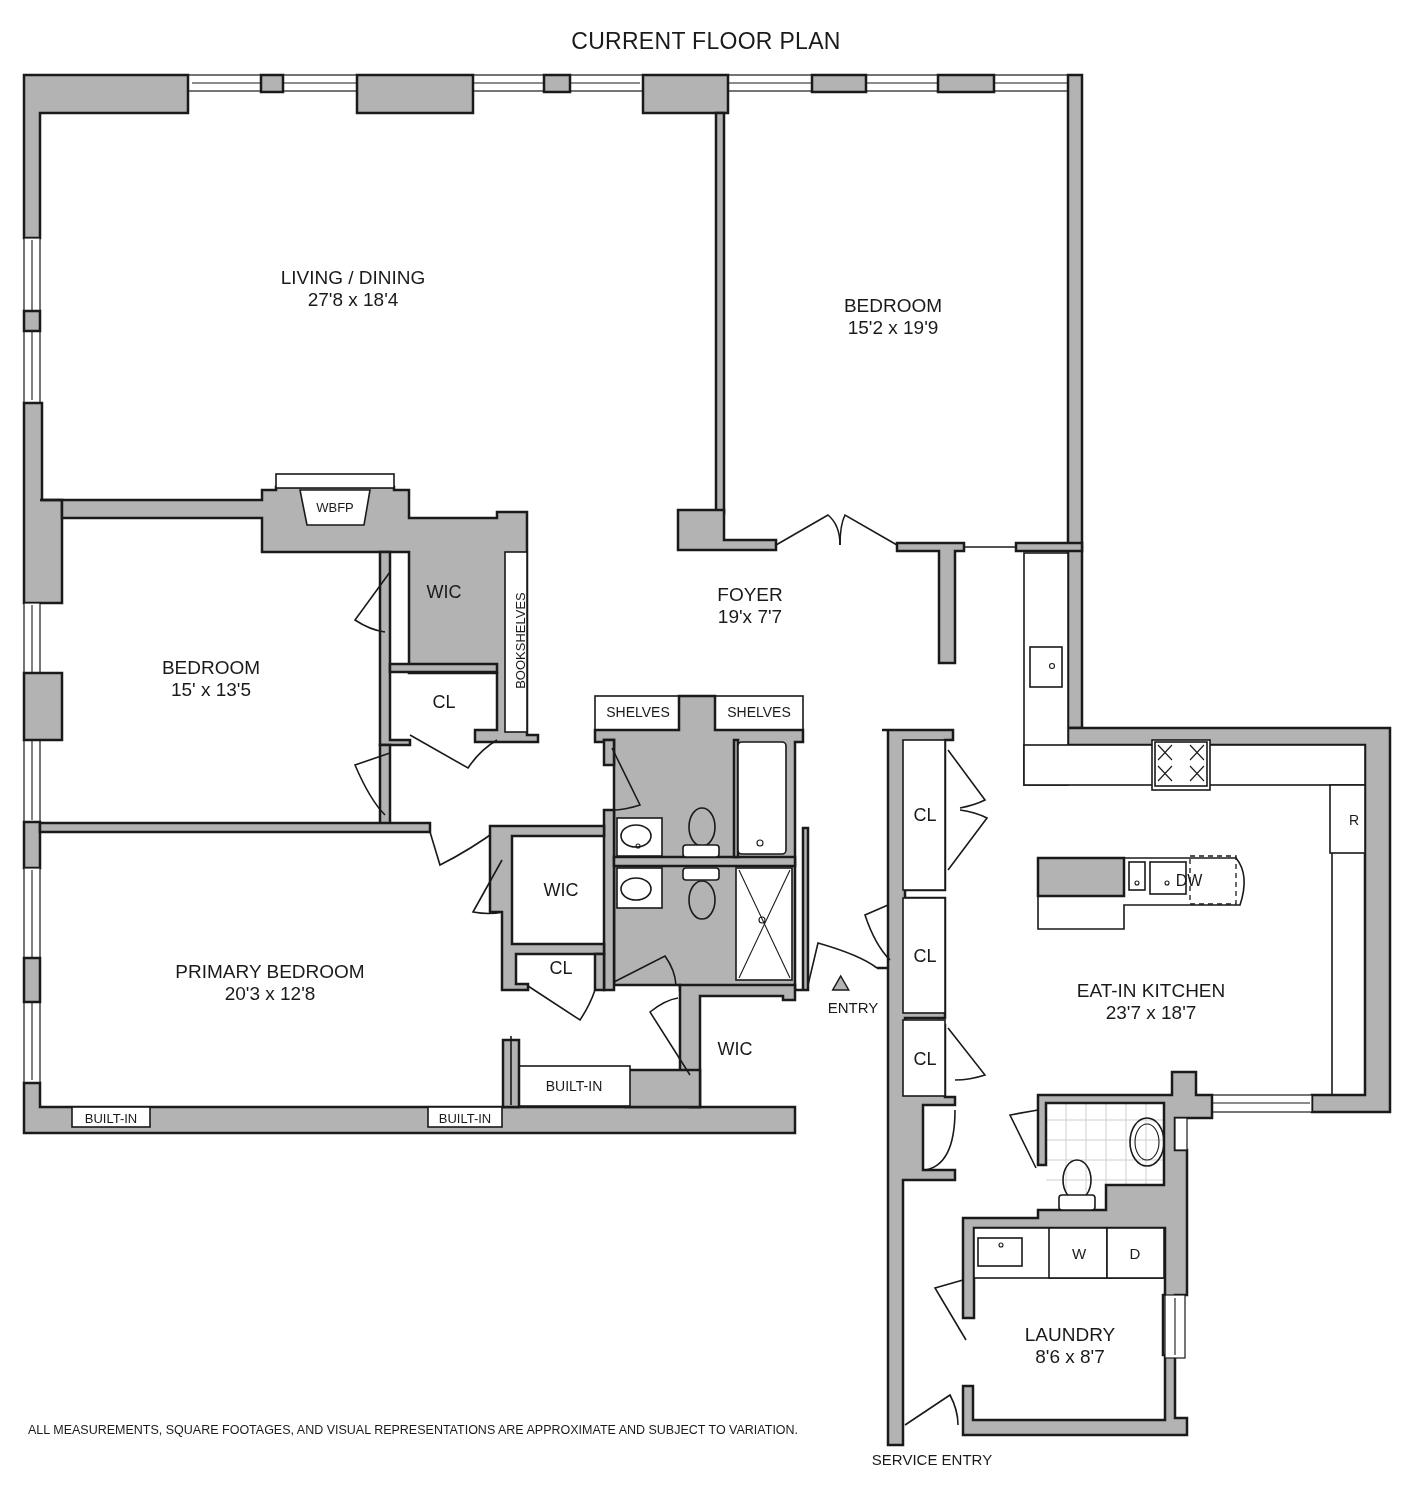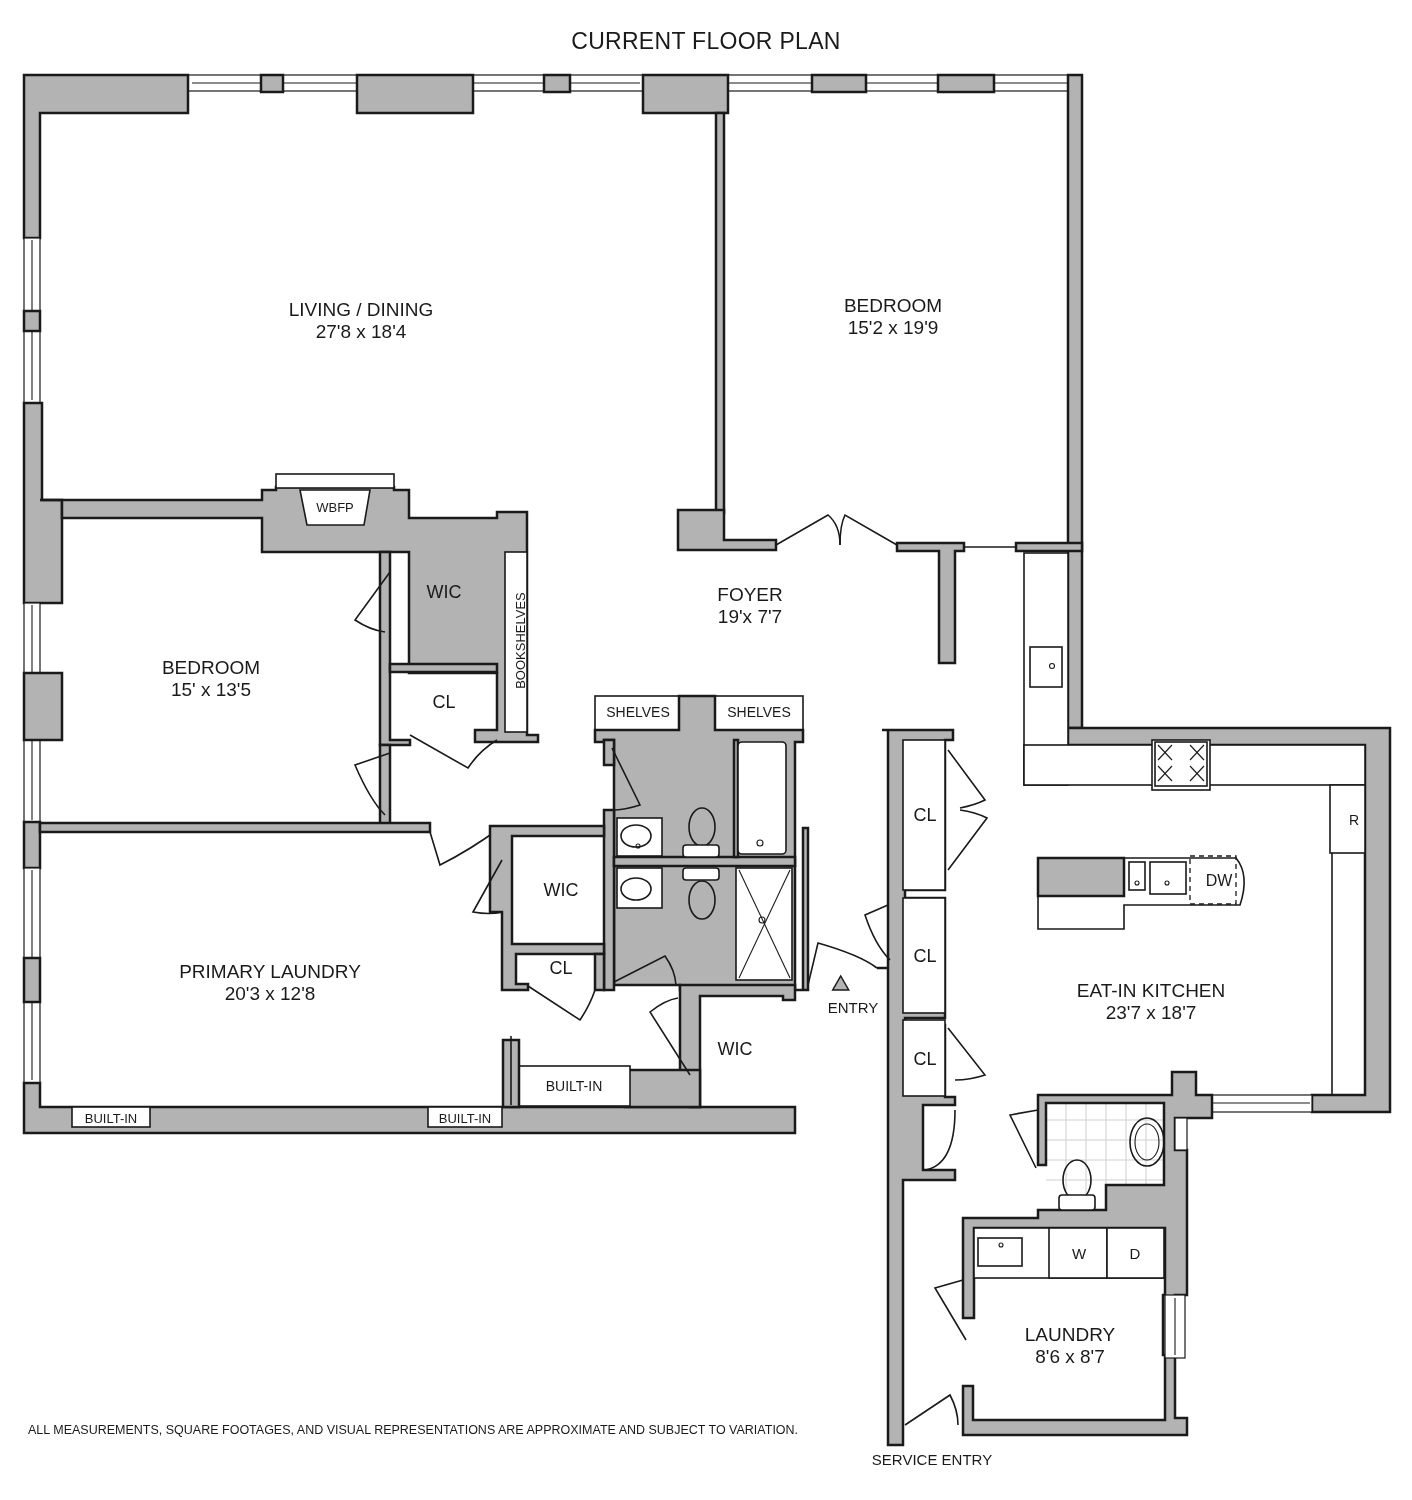--- a/index.html
+++ b/index.html
@@ -218,38 +218,38 @@
     <circle class="thin" cx="1001" cy="1245" r="2"></circle>
     <rect class="box" x="1049" y="1228" width="58" height="50"></rect>
     <rect class="box" x="1107" y="1228" width="57" height="50"></rect>
     <path class="line" d="M963,1280 L935,1288 L966,1340"></path>
     <path class="line" d="M905,1425 L950,1395 Q958,1410 958,1425"></path>
   </g>
 </svg>
 
 <div class="title">CURRENT FLOOR PLAN</div>
 
-<div class="lbl" style="left:361px;top:267px;margin-top:32px;">
+<div class="lbl" style="left:353px;top:267px;">
   <div>LIVING / DINING</div>
   <div>27'8 x 18'4</div>
 </div>
 <div class="lbl" style="left:893px;top:295px;">
   <div>BEDROOM</div>
   <div>15'2 x 19'9</div>
 </div>
 <div class="lbl" style="left:211px;top:657px;">
   <div>BEDROOM</div>
   <div>15' x 13'5</div>
 </div>
 <div class="lbl" style="left:750px;top:584px;">
   <div>FOYER</div>
   <div>19'x 7'7</div>
 </div>
 <div class="lbl" style="left:270px;top:961px;">
-  <div>PRIMARY LAUNDRY</div>
+  <div>PRIMARY BEDROOM</div>
   <div>20'3 x 12'8</div>
 </div>
 <div class="lbl" style="left:1151px;top:980px;">
   <div>EAT-IN KITCHEN</div>
   <div>23'7 x 18'7</div>
 </div>
 <div class="lbl" style="left:1070px;top:1324px;">
   <div>LAUNDRY</div>
   <div>8'6 x 8'7</div>
 </div>
@@ -262,21 +262,21 @@
 <div class="sm" style="left:759px;top:712px;">SHELVES</div>
 <div class="sm" style="left:561px;top:890px;font-size:18px;">WIC</div>
 <div class="sm" style="left:561px;top:968px;font-size:18px;">CL</div>
 <div class="sm" style="left:735px;top:1049px;font-size:18px;">WIC</div>
 <div class="sm" style="left:574px;top:1086px;">BUILT-IN</div>
 <div class="sm" style="left:111px;top:1118px;font-size:13px;">BUILT-IN</div>
 <div class="sm" style="left:465px;top:1118px;font-size:13px;">BUILT-IN</div>
 <div class="sm" style="left:925px;top:815px;font-size:18px;">CL</div>
 <div class="sm" style="left:925px;top:956px;font-size:18px;">CL</div>
 <div class="sm" style="left:925px;top:1059px;font-size:18px;">CL</div>
-<div class="sm" style="left:1219px;top:881px;font-size:16px;">DW</div>
+<div class="sm" style="left:1189px;top:881px;font-size:16px;">DW</div>
 <div class="sm" style="left:1354px;top:820px;">R</div>
 <div class="sm" style="left:1079px;top:1253px;font-size:15px;">W</div>
 <div class="sm" style="left:1135px;top:1253px;font-size:15px;">D</div>
 
 <div style="position:absolute;left:841px;top:974px;transform:translateX(-50%);">
   <svg width="20" height="18" style="position:static;display:block;margin:0 auto;">
     <polygon points="10,2 18,16 2,16" fill="#b3b3b3" stroke="#1a1a1a" stroke-width="1.5"></polygon>
   </svg>
   <div style="font-size:15px;margin-top:7px;margin-left:24px;">ENTRY</div>
 </div>

